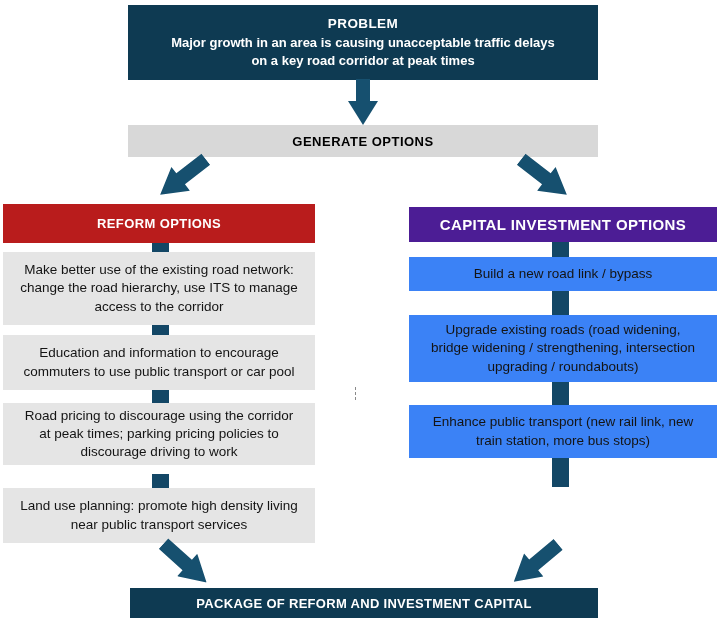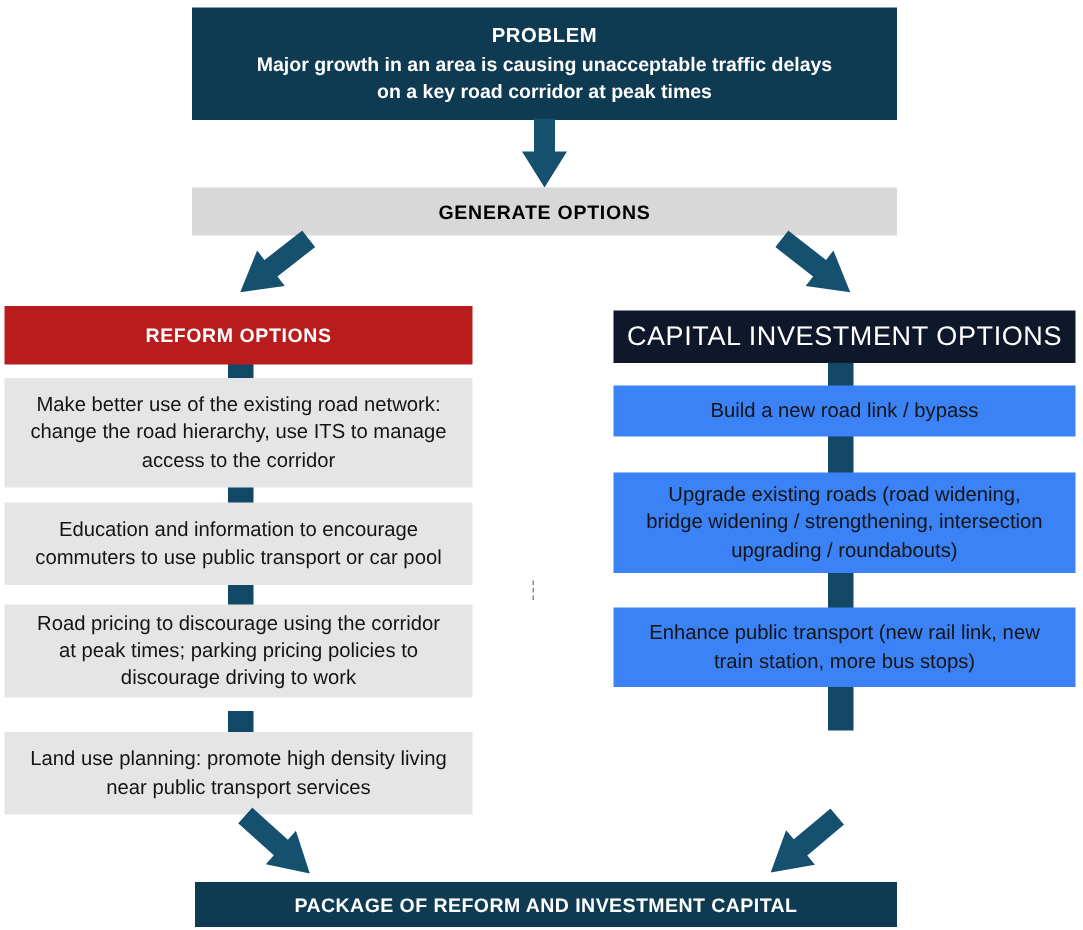--- a/index.html
+++ b/index.html
@@ -8,21 +8,21 @@
     font-family:"Liberation Sans", sans-serif;
   }
   .box{
     position:absolute;display:flex;flex-direction:column;align-items:center;justify-content:center;
     text-align:center;box-sizing:border-box;z-index:2;
   }
   .pre{white-space:pre-line;}
   .navy{background:#0E3A52;color:#ffffff;font-weight:bold;}
   .graybar{background:#D8D8D8;color:#000000;font-weight:bold;font-size:13px;letter-spacing:.5px;}
   .blue-header{background:#b91c1c;color:#ffffff;font-weight:bold;font-size:13px;letter-spacing:.4px;}
-  .olive-header{background:#0f172a;color:#ffffff;font-weight:normal;font-size:18px;letter-spacing:.4px;}
+  .olive-header{background:#4c1d95;color:#ffffff;font-weight:bold;font-size:15px;letter-spacing:.4px;}
   .light-blue{background:#e5e5e5;color:#141414;font-size:13.5px;line-height:1.35;}
   .chartreuse{background:#3b82f6;color:#141414;font-size:13.5px;line-height:1.35;}
   .problem-title{font-size:13.5px;letter-spacing:.4px;margin-bottom:3px;}
   .problem-body{font-size:13px;line-height:1.35;}
   .package-label{font-size:13px;letter-spacing:.3px;}
   .stub{position:absolute;width:17px;background:#134766;z-index:1;}
   .arrow-svg{position:absolute;z-index:3;}
   .arrow-svg polygon{fill:#16506F;}
   .stray-mark{
     position:absolute;left:355px;top:387px;height:13px;width:0;

